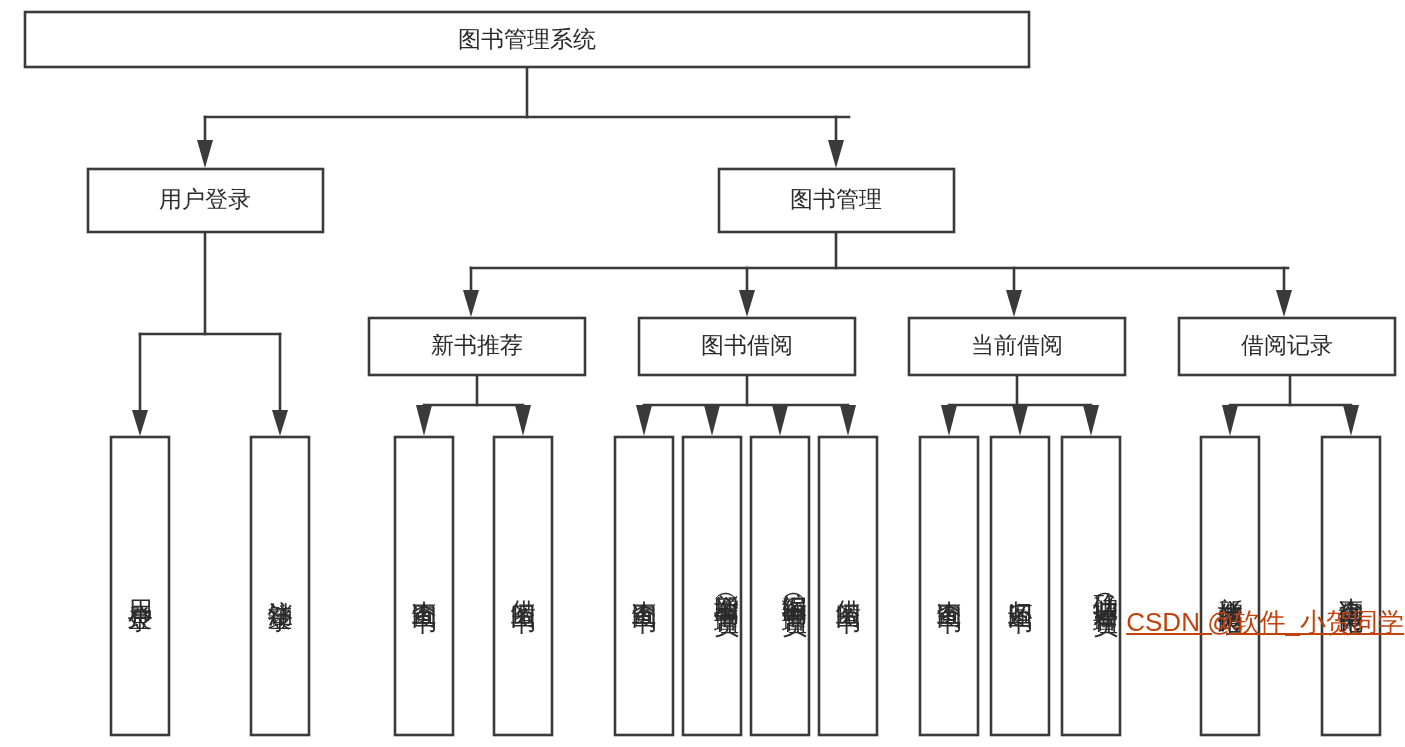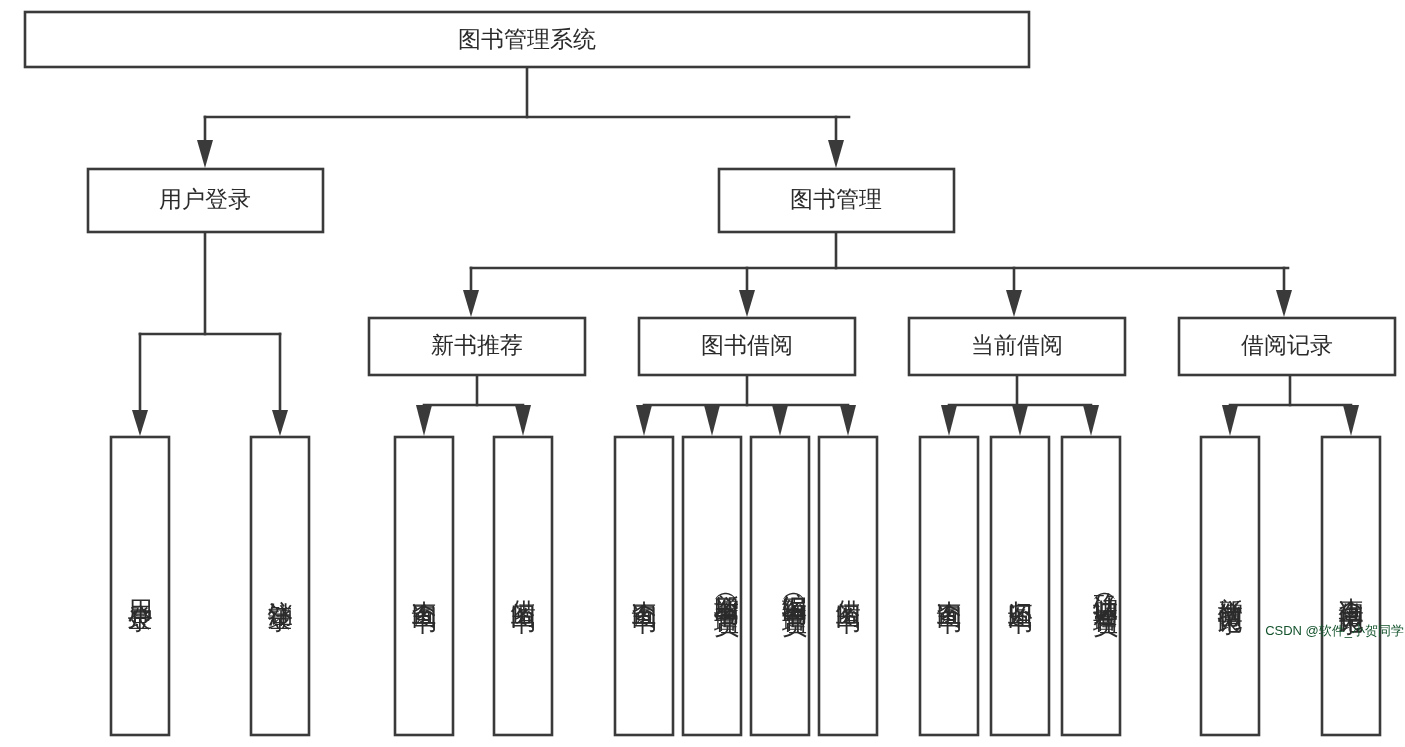--- a/index.html
+++ b/index.html
@@ -63,24 +63,25 @@
     align-items: center;
     justify-content: center;
     text-align: center;
     pointer-events: none;
   }
   #watermark {
     position: absolute;
     right: 8px;
     bottom: 6px;
     font-family: "Liberation Sans", "DejaVu Sans", sans-serif;
-    font-size: 13px;
-    color: #14532d;
+    font-size: 26px;
+    color: #c2410c;
     white-space: pre;
     pointer-events: none;
+    text-decoration: underline;
   }
 </style>
 </head>
 <body>
 
 <div id="diagram-root">
 
   <svg id="flow" viewBox="0 0 1405 747">
 
     <g>

